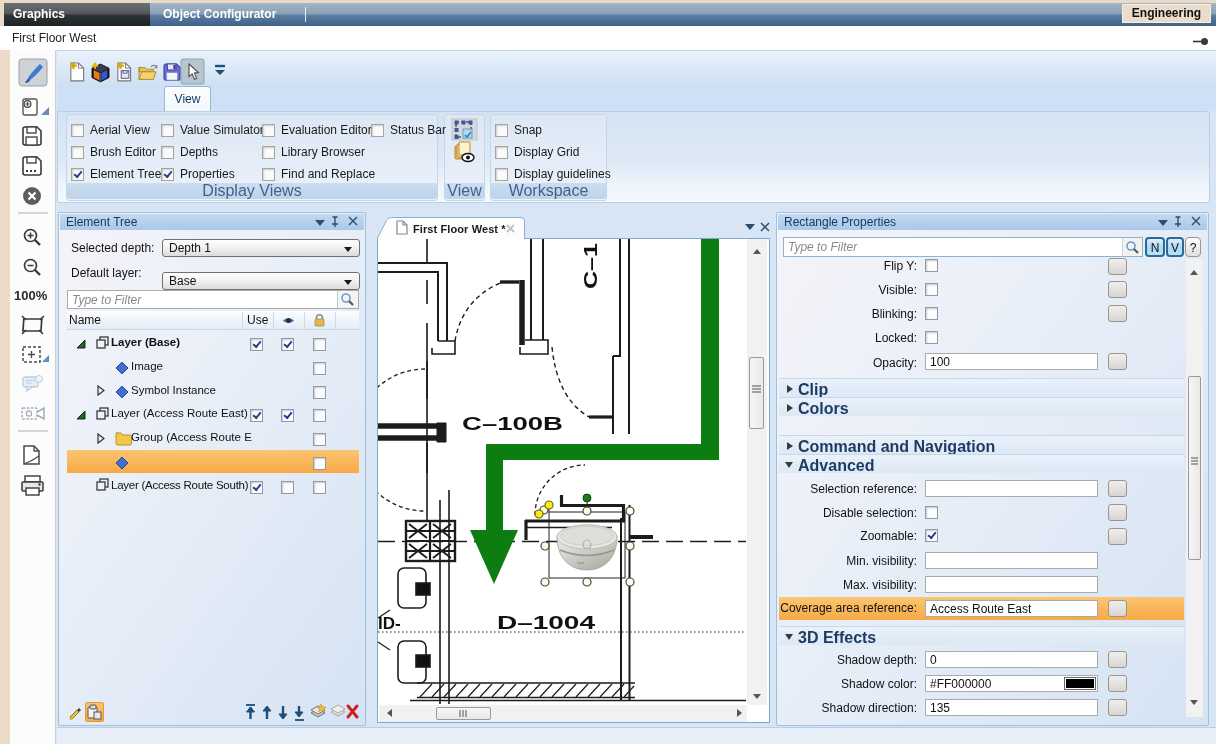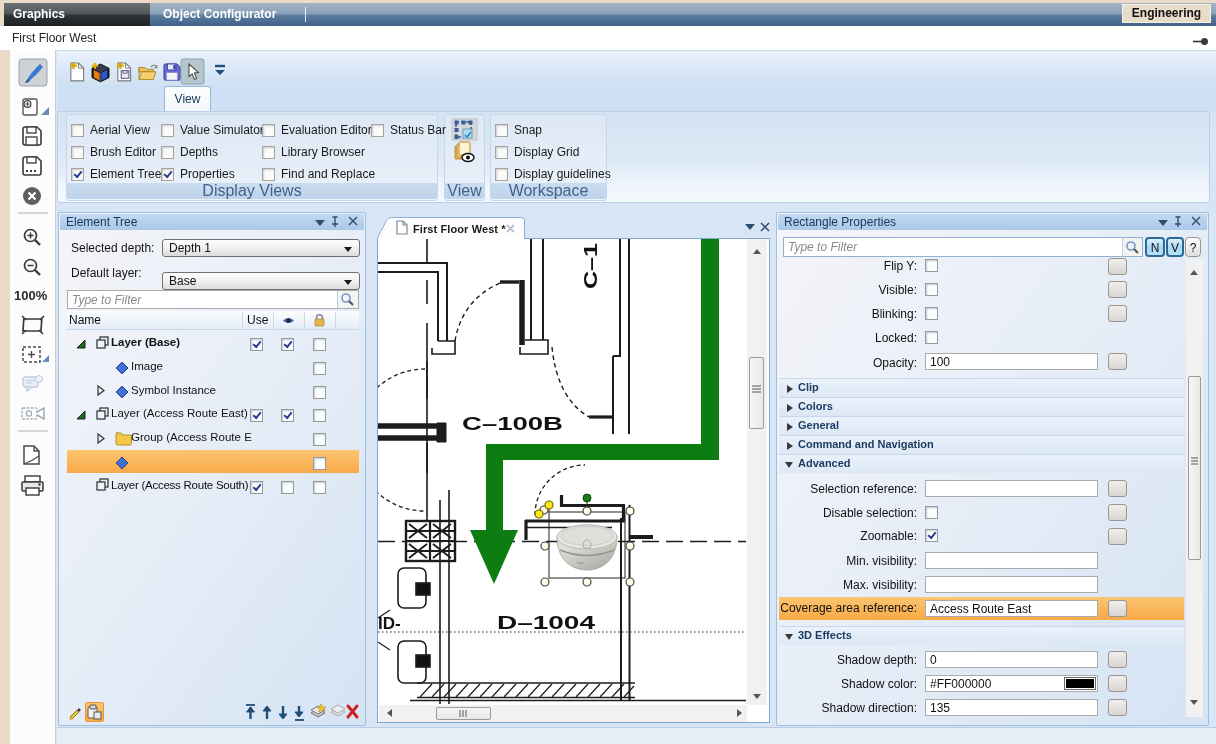--- a/index.html
+++ b/index.html
@@ -34,21 +34,21 @@
 
 .panel{position:absolute;background:linear-gradient(125deg,#f5f4f9 0%,#e9eff8 40%,#d5e3f3 100%);border:1px solid #9dc0e2;border-radius:2px;}
 .phead{position:absolute;left:1px;top:1px;right:1px;height:16px;background:linear-gradient(#c3d9f1,#a9c8e9);font-size:12px;color:#173a60;padding:1px 0 0 6px;}
 .pbtns{position:absolute;top:3px;right:6px;width:46px;height:12px;color:#2e4d6e;}
 
 .combo{position:absolute;height:18px;background:linear-gradient(#fefefe,#f2f2f2 45%,#dcdcdc);border:1px solid #707070;border-radius:3px;font-size:12px;color:#111;padding:1px 0 0 6px;}
 .combo::after{content:"";position:absolute;right:7px;top:7px;border:4px solid transparent;border-top:5px solid #1a1a1a;}
 .field{position:absolute;background:#fff;border:1px solid #ababab;font-size:12px;color:#111;padding:1px 0 0 4px;}
 .sbtn{position:absolute;width:19px;height:17px;background:linear-gradient(#f0efed,#d8d5d1);border:1px solid #9a958e;border-radius:3px;}
 .plab{position:absolute;font-size:12px;color:#111;text-align:right;white-space:nowrap;}
-.ghead{position:absolute;left:3px;height:19px;background:linear-gradient(#eaf1fa,#dce8f5);border-top:1px solid #c8d8ea;font-size:11px;font-weight:bold;color:#1d3c63;padding:2px 0 0 19px;}
+.ghead{position:absolute;left:3px;height:19px;background:linear-gradient(#eaf1fa,#dce8f5);border-top:1px solid #c8d8ea;font-size:16px;font-weight:bold;color:#1d3c63;padding:2px 0 0 19px;}
 .tri-r{position:absolute;left:8px;top:6px;width:0;height:0;border:4px solid transparent;border-left:6px solid #3a3a3a;}
 .tri-d{position:absolute;left:6px;top:7px;width:0;height:0;border:4px solid transparent;border-top:6px solid #3a3a3a;}
 
 .sb-track{position:absolute;background:#f1f1f1;}
 .sb-thumb{position:absolute;background:linear-gradient(90deg,#f6f6f6,#e8e8e8);border:1px solid #9a9a9a;border-radius:2px;}
 .sb-thumbh{position:absolute;background:linear-gradient(#f6f6f6,#e8e8e8);border:1px solid #9a9a9a;border-radius:2px;}
 .arr{position:absolute;width:0;height:0;border:4px solid transparent;}
 .treerow{position:absolute;left:67px;width:292px;height:24px;font-size:11.5px;color:#111;white-space:nowrap;overflow:hidden;}
 </style></head>
 <body>
@@ -578,21 +578,20 @@
     <div class="cb2" style="left:925px;top:307px;"></div>
     <div class="sbtn" style="left:1108px;top:305px;"></div>
 <div class="plab" style="right:299px;top:331px;">Locked:</div>
     <div class="cb2" style="left:925px;top:331px;"></div>
 <div class="plab" style="right:299px;top:356px;">Opacity:</div>
     <div class="field" style="left:925px;top:353px;width:173px;height:17px;">100</div>
     <div class="sbtn" style="left:1108px;top:353px;"></div>
 
 <div class="ghead" style="left:779px;top:378px;width:405px;"><span class="tri-r"></span>Clip</div>
 <div class="ghead" style="left:779px;top:397px;width:405px;"><span class="tri-r"></span>Colors</div>
-<div class="ghead" style="left:779px;top:416px;width:405px;"><span class="tri-r"></span>General</div>
 <div class="ghead" style="left:779px;top:435px;width:405px;"><span class="tri-r"></span>Command and Navigation</div>
 <div class="ghead" style="left:779px;top:454px;width:405px;"><span class="tri-d"></span>Advanced</div>
 <div class="plab" style="right:299px;top:482px;">Selection reference:</div>
     <div class="field" style="left:925px;top:480px;width:173px;height:17px;"></div>
     <div class="sbtn" style="left:1108px;top:480px;"></div>
 <div class="plab" style="right:299px;top:506px;">Disable selection:</div>
     <div class="cb2" style="left:925px;top:506px;"></div>
     <div class="sbtn" style="left:1108px;top:504px;"></div>
 <div class="plab" style="right:299px;top:529px;">Zoomable:</div>
     <div class="cb2 on" style="left:925px;top:529px;"></div>

